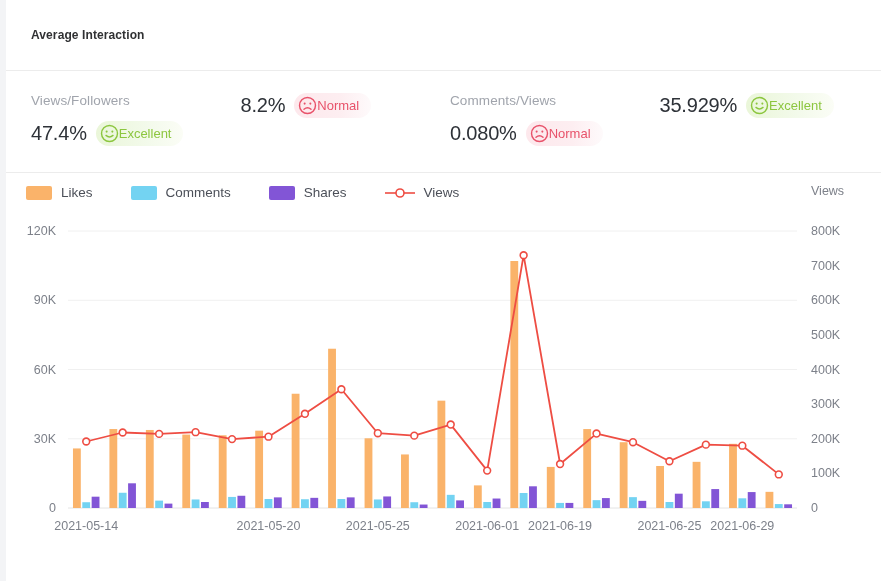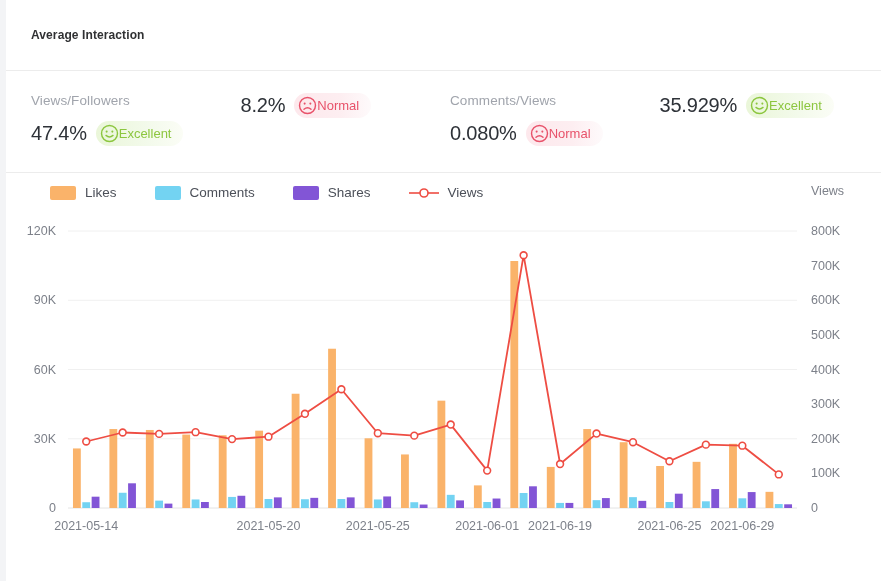--- a/index.html
+++ b/index.html
@@ -58,21 +58,21 @@
     margin-left: 9px;
     padding: 3px 12px 3px 4px;
     border-radius: 13px;
     font-size: 13px;
   }
   .badge.good { background: linear-gradient(90deg,#eaf6d9 0%, #f3faeb 60%, #fbfdf6 100%); color: #8cc63f; }
   .badge.normal { background: linear-gradient(90deg,#fde8ec 0%, #fdeef1 60%, #fefafb 100%); color: #e8526a; }
   .badge svg { display: block; }
   .chart-area { position: relative; width: 881px; height: 408px; }
   svg.chart { display: block; }
-  .legend { position: absolute; left: 44px; top: 12px; display: flex; align-items: center; }
+  .legend { position: absolute; left: 20px; top: 12px; display: flex; align-items: center; }
   .legend-item { display: flex; align-items: center; margin-right: 38px; }
   .legend-swatch { width: 26px; height: 14px; border-radius: 2px; margin-right: 9px; }
   .legend-line { width: 30px; height: 14px; margin-right: 9px; position: relative; }
   .legend-label { font-size: 13.5px; color: #4c5059; }
   .tick-text { font-size: 12.5px; fill: #7d818a; font-family: "Liberation Sans", sans-serif; }
 </style>
 </head>
 <body>
 
 <div class="card">

